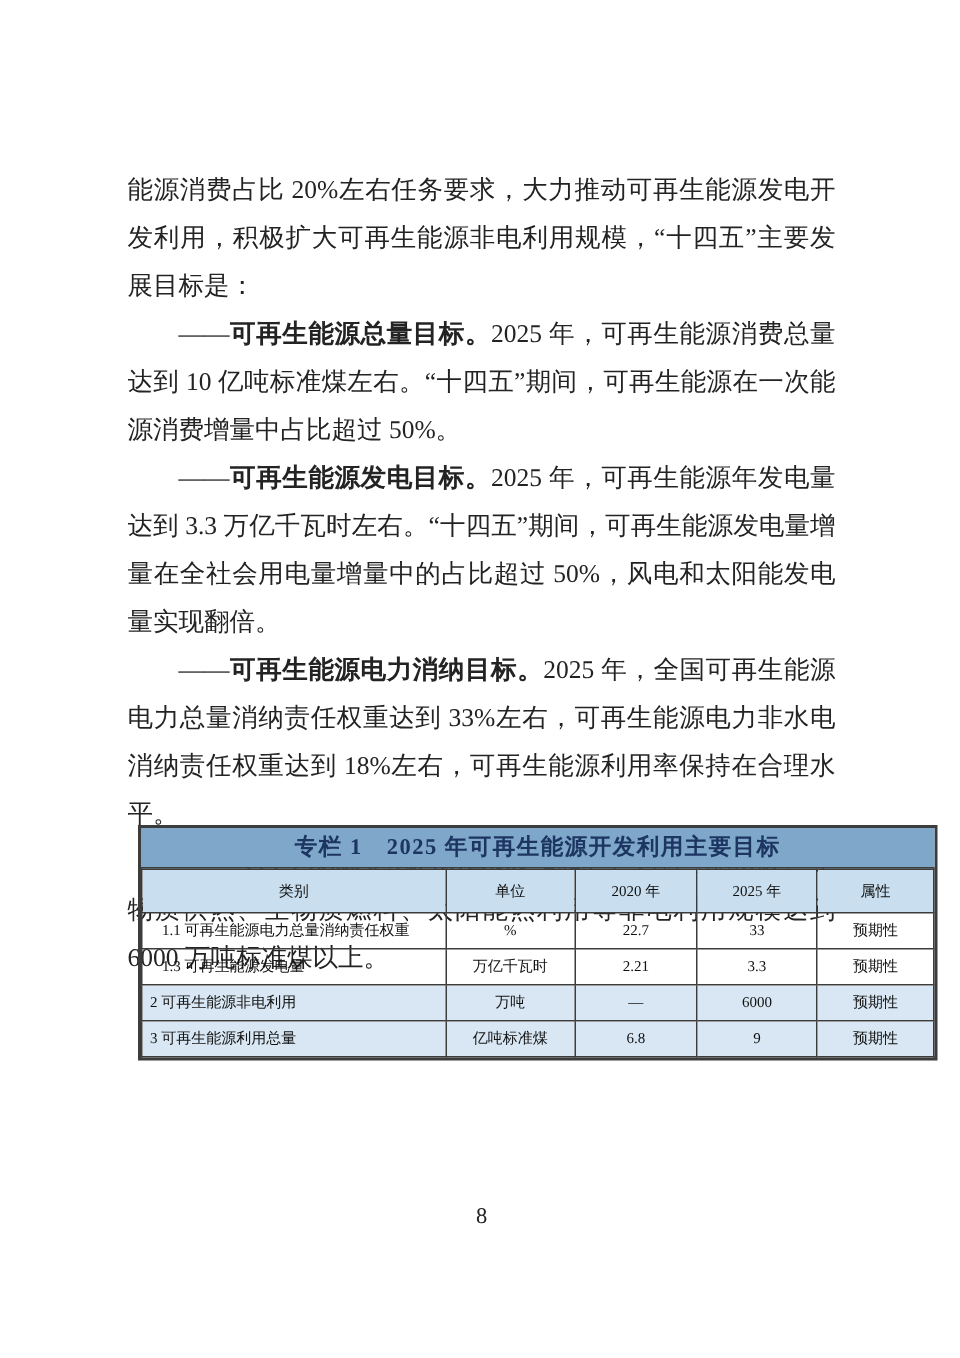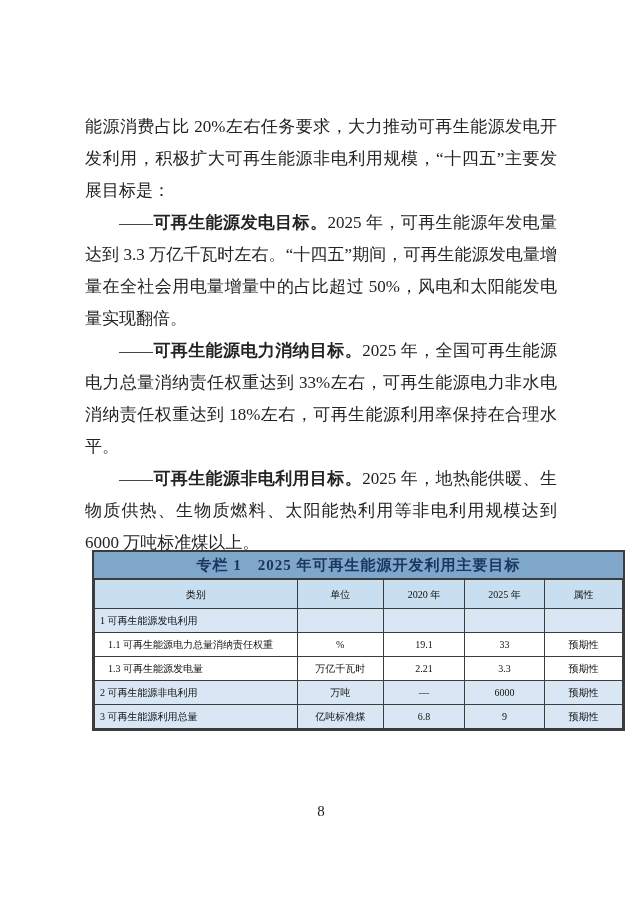--- a/index.html
+++ b/index.html
@@ -75,20 +75,21 @@
     font-size: 15px; color: #222222;
   }
 </style>
 </head>
 <body>
 
 <div class="page">
 
   <div class="body-text" id="paragraphs">
       <p>能源消费占比 20%左右任务要求，大力推动可再生能源发电开发利用，积极扩大可再生能源非电利用规模，“十四五”主要发展目标是：</p>
+      <p class="indent">——<b>可再生能源总量目标。</b>2025 年，可再生能源消费总量达到 10 亿吨标准煤左右。“十四五”期间，可再生能源在一次能源消费增量中占比超过 50%。</p>
       <p class="indent">——<b>可再生能源发电目标。</b>2025 年，可再生能源年发电量达到 3.3 万亿千瓦时左右。“十四五”期间，可再生能源发电量增量在全社会用电量增量中的占比超过 50%，风电和太阳能发电量实现翻倍。</p>
       <p class="indent">——<b>可再生能源电力消纳目标。</b>2025 年，全国可再生能源电力总量消纳责任权重达到 33%左右，可再生能源电力非水电消纳责任权重达到 18%左右，可再生能源利用率保持在合理水平。</p>
       <p class="indent">——<b>可再生能源非电利用目标。</b>2025 年，地热能供暖、生物质供热、生物质燃料、太阳能热利用等非电利用规模达到 6000 万吨标准煤以上。</p>
     </div>
 
   <div class="box-table">
     <div class="t-title">专栏 1　2025 年可再生能源开发利用主要目标</div>
     <table class="grid">
       <colgroup>
         <col class="c-cat">
@@ -100,31 +101,24 @@
       <thead>
         <tr>
           <th>类别</th>
           <th>单位</th>
           <th>2020 年</th>
           <th>2025 年</th>
           <th>属性</th>
         </tr>
       </thead>
       <tbody id="table-body">
-          <tr class="hl">
-            <td class="cat">1 可再生能源发电利用</td>
-            <td></td>
-            <td></td>
-            <td></td>
-            <td></td>
-          </tr>
           <tr class="sub">
             <td class="cat">1.1 可再生能源电力总量消纳责任权重</td>
             <td>%</td>
-            <td>19.1</td>
+            <td>22.7</td>
             <td>33</td>
             <td>预期性</td>
           </tr>
           <tr class="sub">
             <td class="cat">1.3 可再生能源发电量</td>
             <td>万亿千瓦时</td>
             <td>2.21</td>
             <td>3.3</td>
             <td>预期性</td>
           </tr>

